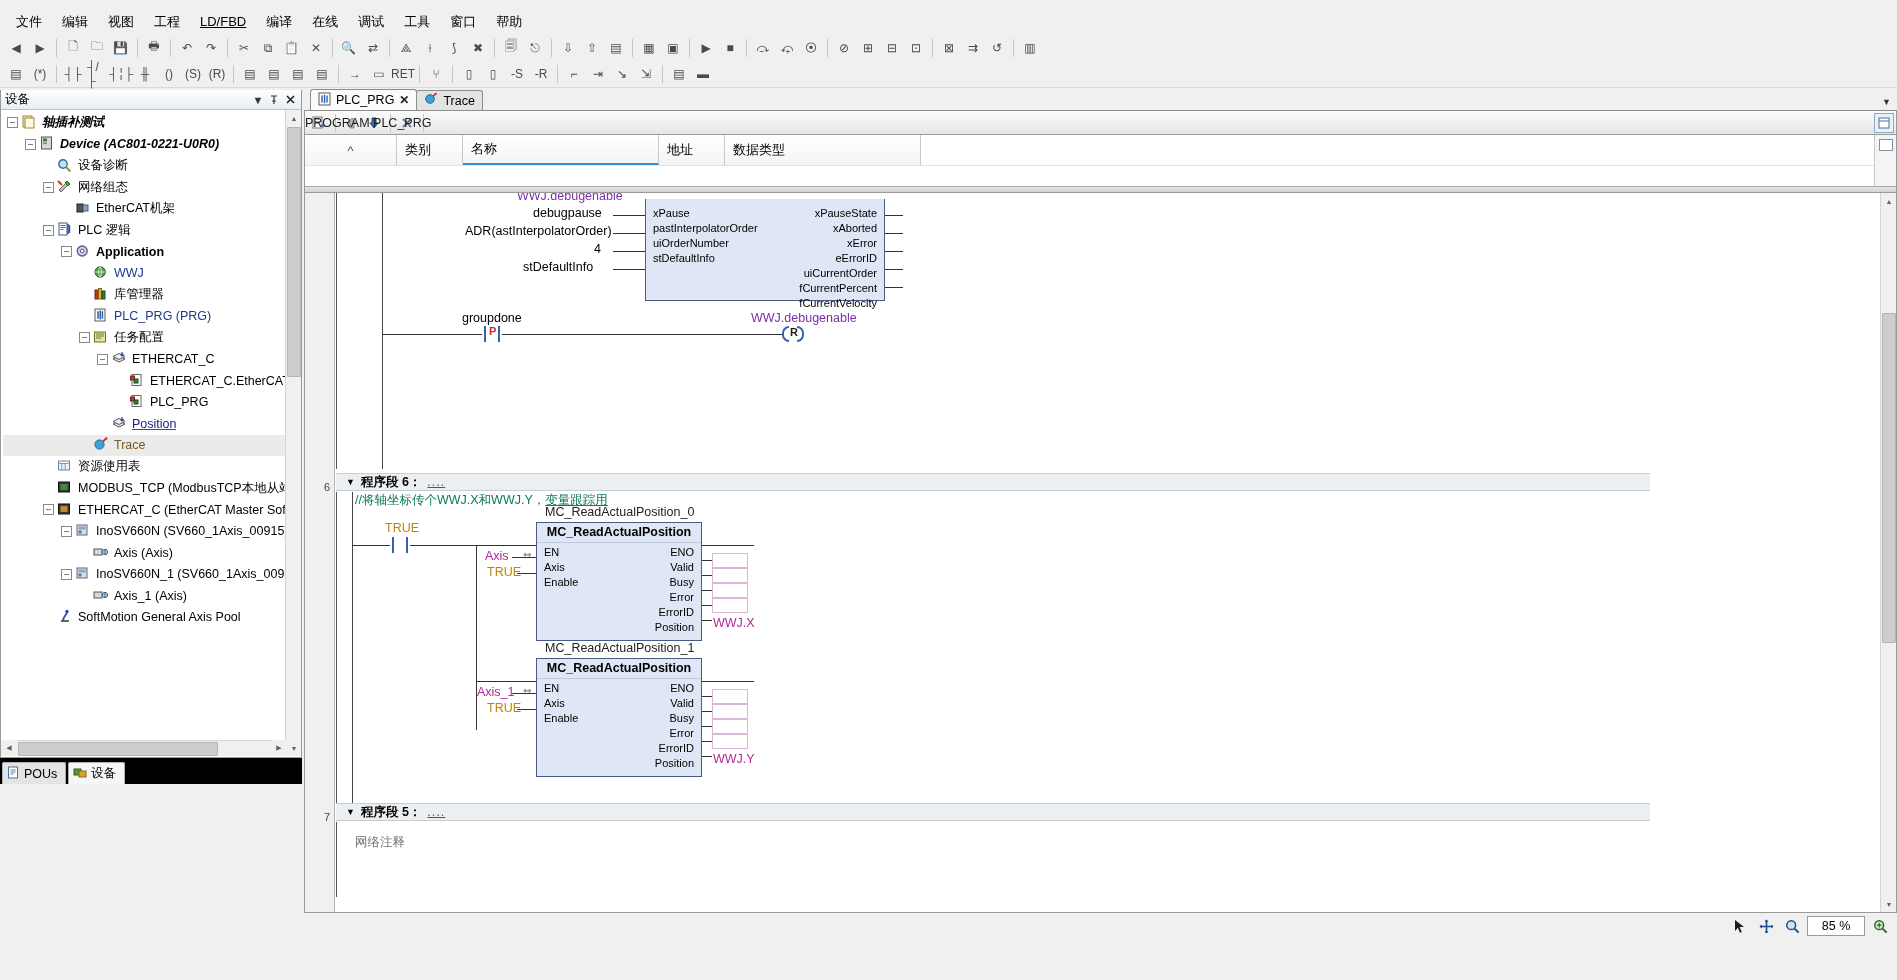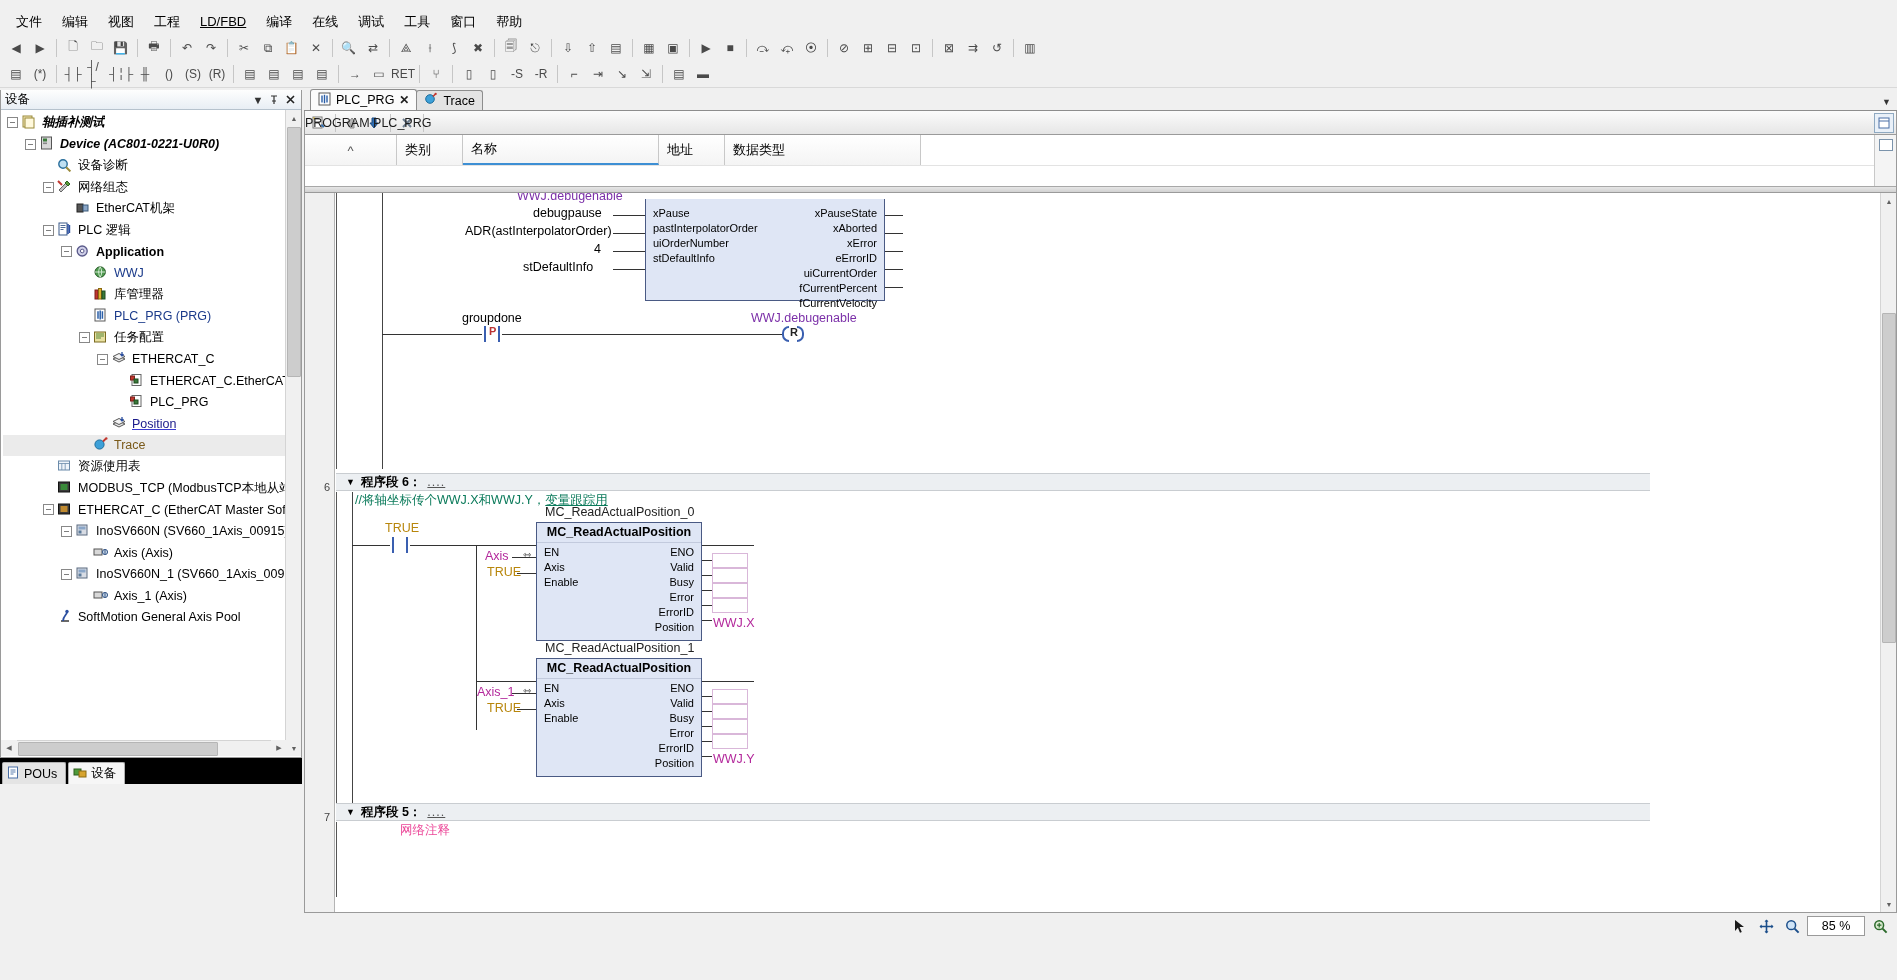--- a/index.html
+++ b/index.html
@@ -932,21 +932,21 @@
           <div class="outbox" style="left:375px; top:242px;"></div>
           <span class="lbl var-pink" style="left:376px; top:260px;">WWJ.Y</span>
         </div>
 
         <div class="net-header" style="top:610px;">
           <span class="tri">▼</span>
           <span>程序段 5：</span>
           <span class="dots">....</span>
         </div>
         <div class="net-body" style="top:629px; height:75px;">
-          <div class="net-comment" style="left:18px; top:0px; color:#ec4899;margin-left:45px;">网络注释</div>
+          <div class="net-comment" style="left:18px; top:12px; color:#737373;">网络注释</div>
         </div>
 
       </div>
 
       <div class="ed-vscroll">
         <div class="sb-arrow" style="top:0;left:0;">▲</div>
         <div class="sb-thumb" style="top:120px;left:1px;width:14px;height:330px;"></div>
         <div class="sb-arrow" style="bottom:0;left:0;">▼</div>
       </div>
     </div>

